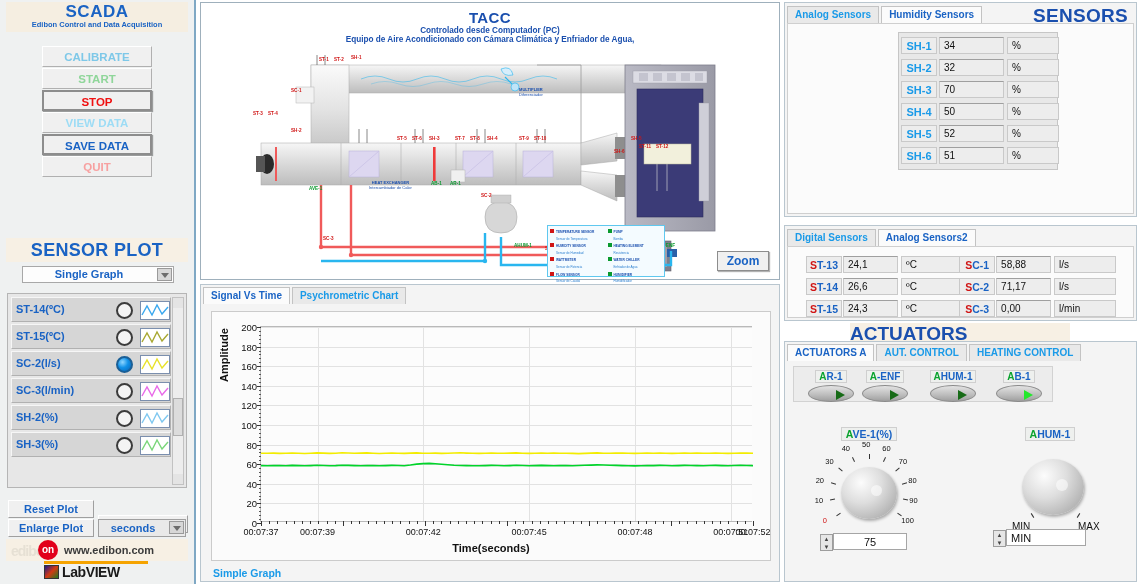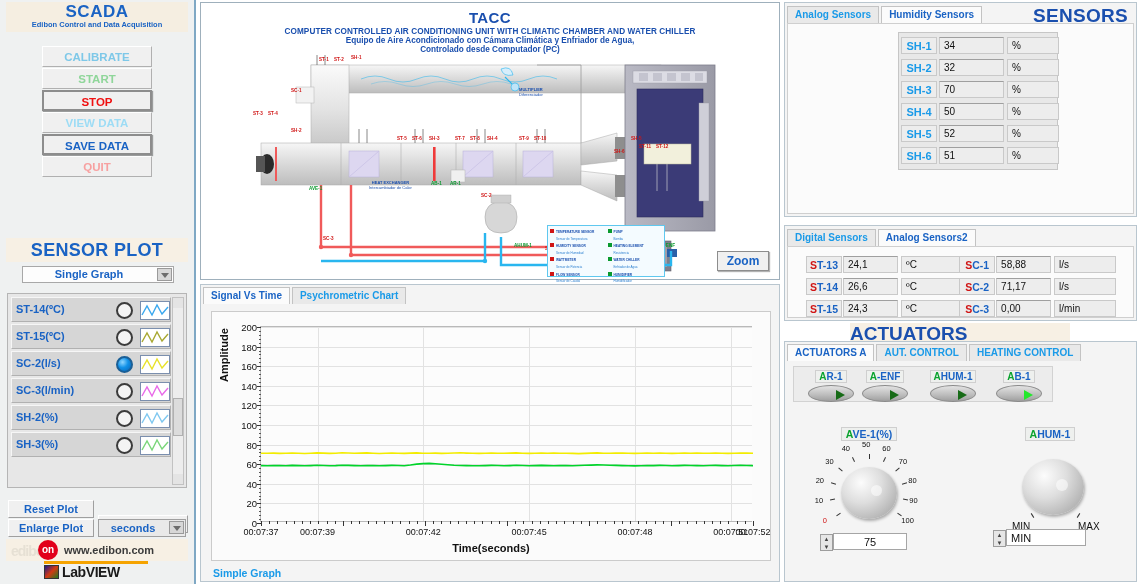--- a/index.html
+++ b/index.html
@@ -252,23 +252,22 @@
   <div id="lv-bar"></div>
   <div id="labview">
     <div id="lv-icon"></div>
     <div id="lv-text">LabVIEW</div>
   </div>
 </div>
 
 <div class="panel" id="diagram-panel">
   <div id="diag-title">
     <div id="diag-t1">TACC</div>
-    <div id="diag-t2">COMPUTER CONTROLLED AIR CONDITIONING UNIT WITH CLIMATIC CHAMBER AND WATER CHILLER</div>
+    <div id="diag-t4">Controlado desde Computador (PC)</div>
     <div id="diag-t3">Equipo de Aire Acondicionado con Cámara Climática y Enfriador de Agua,</div>
-    <div id="diag-t4">Controlado desde Computador (PC)</div>
   </div>
 
   <svg id="diagram-svg" width="578" height="225" viewBox="0 0 578 225" style="position:absolute;left:0;top:48px;">
     <defs>
       <linearGradient id="duct" x1="0" y1="0" x2="0" y2="1">
         <stop offset="0%" stop-color="#f6f6f6"></stop>
           <stop offset="45%" stop-color="#dcdcdc"></stop>
           <stop offset="100%" stop-color="#bdbdbd"></stop>
       </linearGradient>
       <linearGradient id="duct2" x1="0" y1="0" x2="0" y2="1">

